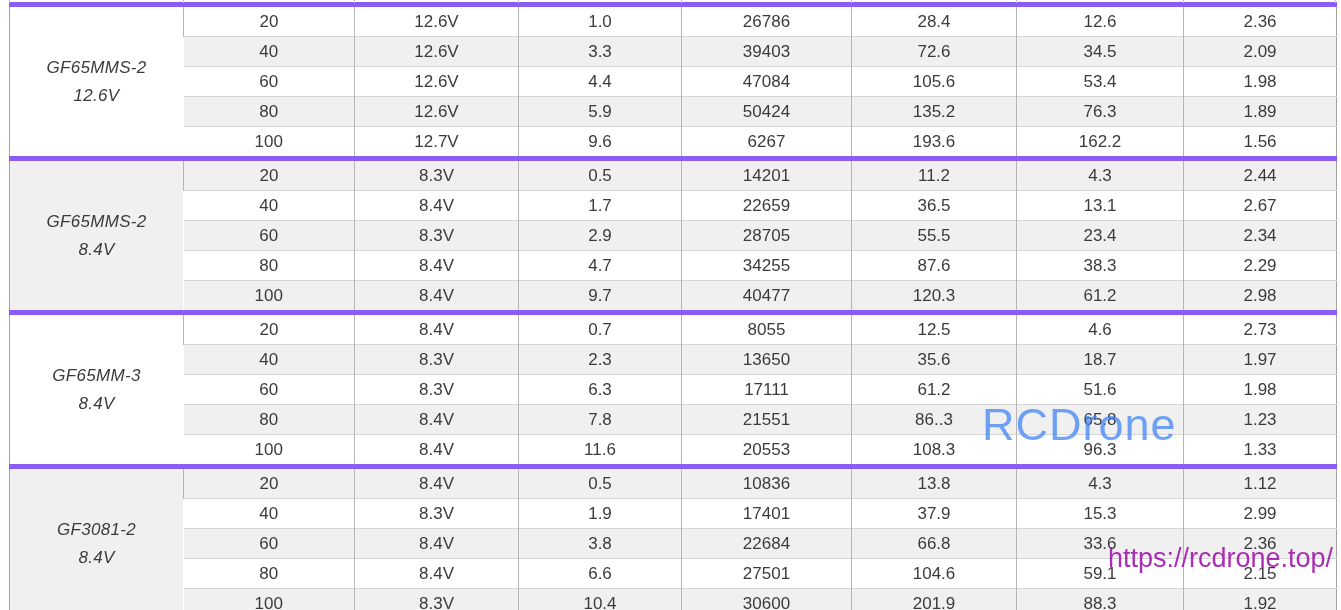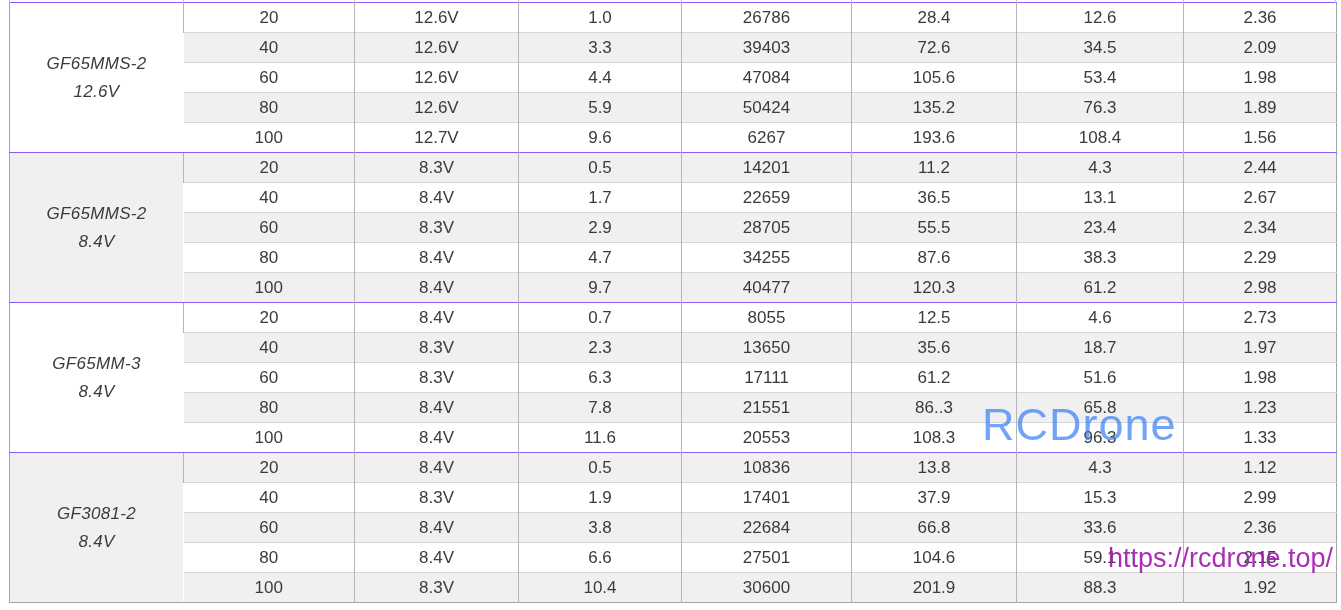--- a/index.html
+++ b/index.html
@@ -18,21 +18,21 @@
     height:29px;padding:0;text-align:center;vertical-align:middle;
     font-size:17px;color:#3b3b3b;
     border-left:1px solid #b5b5b5;
     border-top:1px solid #d6d6d6;
     background:#ffffff;
     white-space:nowrap;overflow:hidden;
   }
   table.data td:first-child{border-left:none;}
   table.data tr.stripe td{background:#f0f0f0;}
   table.data td.model-cell{background:#ffffff;line-height:1.6;letter-spacing:0.3px;}
-  table.data td.group-top{border-top:1px solid #8b5cf6;}
+  table.data td.group-top{border-top:5px solid #8b5cf6;}
   .model-line{display:block;font-style:italic;}
   .wm-brand{
     position:absolute;left:982px;top:402px;
     font-size:45px;line-height:1;font-weight:500;
     color:#3b82f6;opacity:0.72;letter-spacing:1px;
     pointer-events:none;
   }
   .wm-url{
     position:absolute;left:1108px;top:542px;
     font-size:27px;line-height:1.2;
@@ -94,21 +94,21 @@
         <td>135.2</td>
         <td>76.3</td>
         <td>1.89</td>
       </tr>
       <tr>
         <td>100</td>
         <td>12.7V</td>
         <td>9.6</td>
         <td>6267</td>
         <td>193.6</td>
-        <td>108.4</td>
+        <td>162.2</td>
         <td>1.56</td>
       </tr>
     </tbody>
     <tbody>
       <tr class="stripe">
         <td rowspan="5" class="model-cell group-top">
           <span class="model-line">GF65MMS-2</span>
           <span class="model-line">8.4V</span>
         </td>
         <td class="group-top">20</td>

